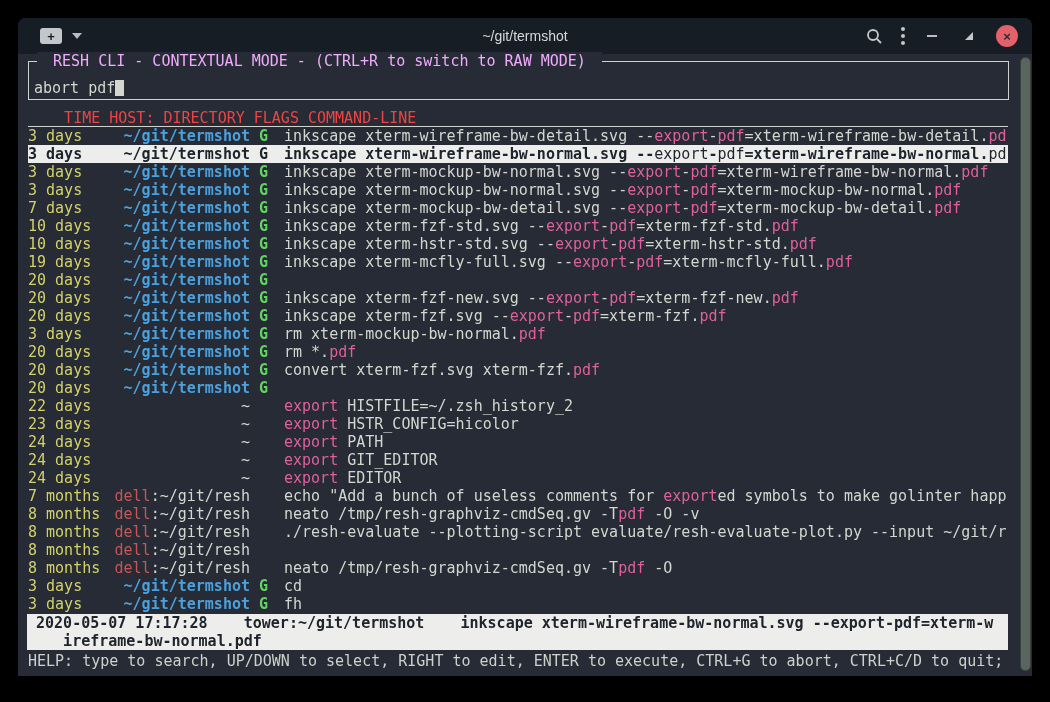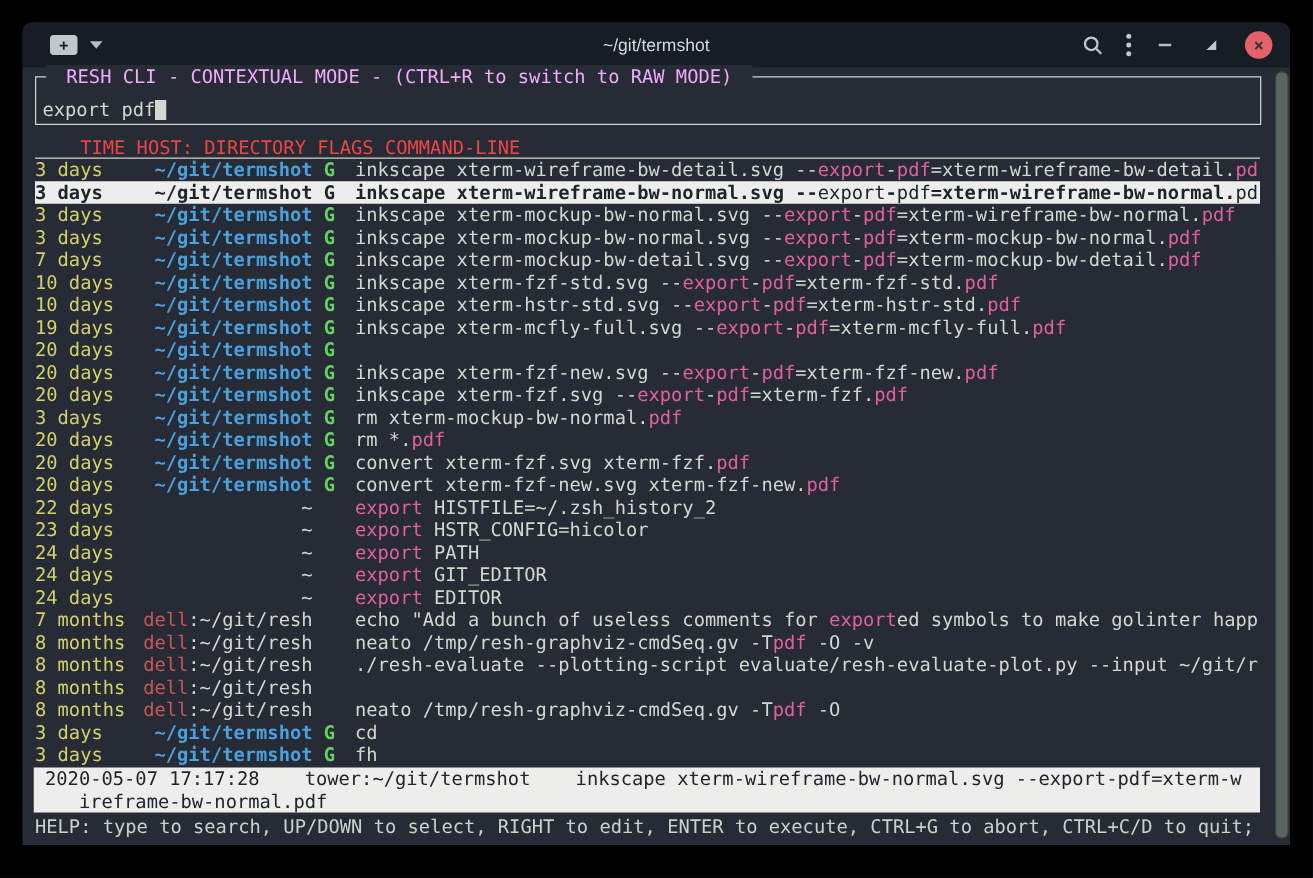--- a/index.html
+++ b/index.html
@@ -50,21 +50,21 @@
   .row .dir .path.git{color:var(--blue);font-weight:bold}
   .row .dir .path.plain{color:var(--fg)}
   .row .flags{width:34px;flex:none;padding-left:9px;color:var(--green);font-weight:bold}
   .row .cmd{flex:1;overflow:hidden;color:var(--fg)}
   .row .cmd .m{color:var(--pink);font-weight:normal}
   .row.selected{background:var(--sel-bg);font-weight:bold}
   .row.selected .time,.row.selected .dir .host,.row.selected .dir .path.git,
   .row.selected .dir .path.plain,.row.selected .flags,.row.selected .cmd,
   .row.selected .cmd .m{color:var(--sel-fg)}
   #statusbar{position:absolute;left:9px;top:560px;width:981px;height:36px;background:var(--sel-bg);
-    color:#20252d;font-weight:normal}
+    color:#20252d;font-weight:bold}
   #statusbar div{white-space:pre;height:18px}
   #helpline{position:absolute;left:10px;top:598px;height:18px;white-space:pre;color:#cdd1cb}
   #scrollthumb{position:absolute;right:1px;top:3px;width:11px;height:614px;
     background:var(--scrollbar);border:1px solid #39413c;border-radius:5px}
 </style>
 </head>
 <body>
 
 <div id="canvas">
   <div id="window">
@@ -102,21 +102,21 @@
           <span>×</span>
         </div>
       </div>
     </div>
 
     <div id="terminal">
 
       <div id="searchbox">
         <div class="frame-title"> RESH CLI - CONTEXTUAL MODE - (CTRL+R to switch to RAW MODE) </div>
         <div class="query">
-          <span>export pdf</span>
+          <span>abort pdf</span>
           <span class="cursor"></span>
         </div>
       </div>
 
       <div id="colheader">    TIME HOST: DIRECTORY FLAGS COMMAND-LINE</div>
 
       <div id="rows">
           <div class="row"><span class="time">3 days</span><span class="dir"><span class="path git">~/git/termshot</span></span><span class="flags">G</span><span class="cmd"><span>inkscape xterm-wireframe-bw-detail.svg --</span><span class="m">export</span><span>-</span><span class="m">pdf</span><span>=xterm-wireframe-bw-detail.</span><span class="m">pd</span></span></div>
           <div class="row selected"><span class="time">3 days</span><span class="dir"><span class="path git">~/git/termshot</span></span><span class="flags">G</span><span class="cmd"><span>inkscape xterm-wireframe-bw-normal.svg --</span><span class="m">export</span><span>-</span><span class="m">pdf</span><span>=xterm-wireframe-bw-normal.</span><span class="m">pd</span></span></div>
           <div class="row"><span class="time">3 days</span><span class="dir"><span class="path git">~/git/termshot</span></span><span class="flags">G</span><span class="cmd"><span>inkscape xterm-mockup-bw-normal.svg --</span><span class="m">export</span><span>-</span><span class="m">pdf</span><span>=xterm-wireframe-bw-normal.</span><span class="m">pdf</span></span></div>
@@ -124,21 +124,21 @@
           <div class="row"><span class="time">7 days</span><span class="dir"><span class="path git">~/git/termshot</span></span><span class="flags">G</span><span class="cmd"><span>inkscape xterm-mockup-bw-detail.svg --</span><span class="m">export</span><span>-</span><span class="m">pdf</span><span>=xterm-mockup-bw-detail.</span><span class="m">pdf</span></span></div>
           <div class="row"><span class="time">10 days</span><span class="dir"><span class="path git">~/git/termshot</span></span><span class="flags">G</span><span class="cmd"><span>inkscape xterm-fzf-std.svg --</span><span class="m">export</span><span>-</span><span class="m">pdf</span><span>=xterm-fzf-std.</span><span class="m">pdf</span></span></div>
           <div class="row"><span class="time">10 days</span><span class="dir"><span class="path git">~/git/termshot</span></span><span class="flags">G</span><span class="cmd"><span>inkscape xterm-hstr-std.svg --</span><span class="m">export</span><span>-</span><span class="m">pdf</span><span>=xterm-hstr-std.</span><span class="m">pdf</span></span></div>
           <div class="row"><span class="time">19 days</span><span class="dir"><span class="path git">~/git/termshot</span></span><span class="flags">G</span><span class="cmd"><span>inkscape xterm-mcfly-full.svg --</span><span class="m">export</span><span>-</span><span class="m">pdf</span><span>=xterm-mcfly-full.</span><span class="m">pdf</span></span></div>
           <div class="row"><span class="time">20 days</span><span class="dir"><span class="path git">~/git/termshot</span></span><span class="flags">G</span></div>
           <div class="row"><span class="time">20 days</span><span class="dir"><span class="path git">~/git/termshot</span></span><span class="flags">G</span><span class="cmd"><span>inkscape xterm-fzf-new.svg --</span><span class="m">export</span><span>-</span><span class="m">pdf</span><span>=xterm-fzf-new.</span><span class="m">pdf</span></span></div>
           <div class="row"><span class="time">20 days</span><span class="dir"><span class="path git">~/git/termshot</span></span><span class="flags">G</span><span class="cmd"><span>inkscape xterm-fzf.svg --</span><span class="m">export</span><span>-</span><span class="m">pdf</span><span>=xterm-fzf.</span><span class="m">pdf</span></span></div>
           <div class="row"><span class="time">3 days</span><span class="dir"><span class="path git">~/git/termshot</span></span><span class="flags">G</span><span class="cmd"><span>rm xterm-mockup-bw-normal.</span><span class="m">pdf</span></span></div>
           <div class="row"><span class="time">20 days</span><span class="dir"><span class="path git">~/git/termshot</span></span><span class="flags">G</span><span class="cmd"><span>rm *.</span><span class="m">pdf</span></span></div>
           <div class="row"><span class="time">20 days</span><span class="dir"><span class="path git">~/git/termshot</span></span><span class="flags">G</span><span class="cmd"><span>convert xterm-fzf.svg xterm-fzf.</span><span class="m">pdf</span></span></div>
-          <div class="row"><span class="time">20 days</span><span class="dir"><span class="path git">~/git/termshot</span></span><span class="flags">G</span><span class="cmd"><span>convert xterm-fzf-new.svg xterm-fzf-new.</span><span class="m">pdf</span></span></div>
+          <div class="row"><span class="time">20 days</span><span class="dir"><span class="path git">~/git/termshot</span></span><span class="flags">G</span></div>
           <div class="row"><span class="time">22 days</span><span class="dir"><span class="path plain">~</span></span><span class="flags"></span><span class="cmd"><span class="m">export</span><span> HISTFILE=~/.zsh_history_2</span></span></div>
           <div class="row"><span class="time">23 days</span><span class="dir"><span class="path plain">~</span></span><span class="flags"></span><span class="cmd"><span class="m">export</span><span> HSTR_CONFIG=hicolor</span></span></div>
           <div class="row"><span class="time">24 days</span><span class="dir"><span class="path plain">~</span></span><span class="flags"></span><span class="cmd"><span class="m">export</span><span> PATH</span></span></div>
           <div class="row"><span class="time">24 days</span><span class="dir"><span class="path plain">~</span></span><span class="flags"></span><span class="cmd"><span class="m">export</span><span> GIT_EDITOR</span></span></div>
           <div class="row"><span class="time">24 days</span><span class="dir"><span class="path plain">~</span></span><span class="flags"></span><span class="cmd"><span class="m">export</span><span> EDITOR</span></span></div>
           <div class="row"><span class="time">7 months</span><span class="dir"><span class="host">dell</span><span class="path plain">:~/git/resh</span></span><span class="flags"></span><span class="cmd"><span>echo "Add a bunch of useless comments for </span><span class="m">export</span><span>ed symbols to make golinter happ</span></span></div>
           <div class="row"><span class="time">8 months</span><span class="dir"><span class="host">dell</span><span class="path plain">:~/git/resh</span></span><span class="flags"></span><span class="cmd"><span>neato /tmp/resh-graphviz-cmdSeq.gv -T</span><span class="m">pdf</span><span> -O -v</span></span></div>
           <div class="row"><span class="time">8 months</span><span class="dir"><span class="host">dell</span><span class="path plain">:~/git/resh</span></span><span class="flags"></span><span class="cmd"><span>./resh-evaluate --plotting-script evaluate/resh-evaluate-plot.py --input ~/git/r</span></span></div>
           <div class="row"><span class="time">8 months</span><span class="dir"><span class="host">dell</span><span class="path plain">:~/git/resh</span></span><span class="flags"></span></div>
           <div class="row"><span class="time">8 months</span><span class="dir"><span class="host">dell</span><span class="path plain">:~/git/resh</span></span><span class="flags"></span><span class="cmd"><span>neato /tmp/resh-graphviz-cmdSeq.gv -T</span><span class="m">pdf</span><span> -O</span></span></div>

